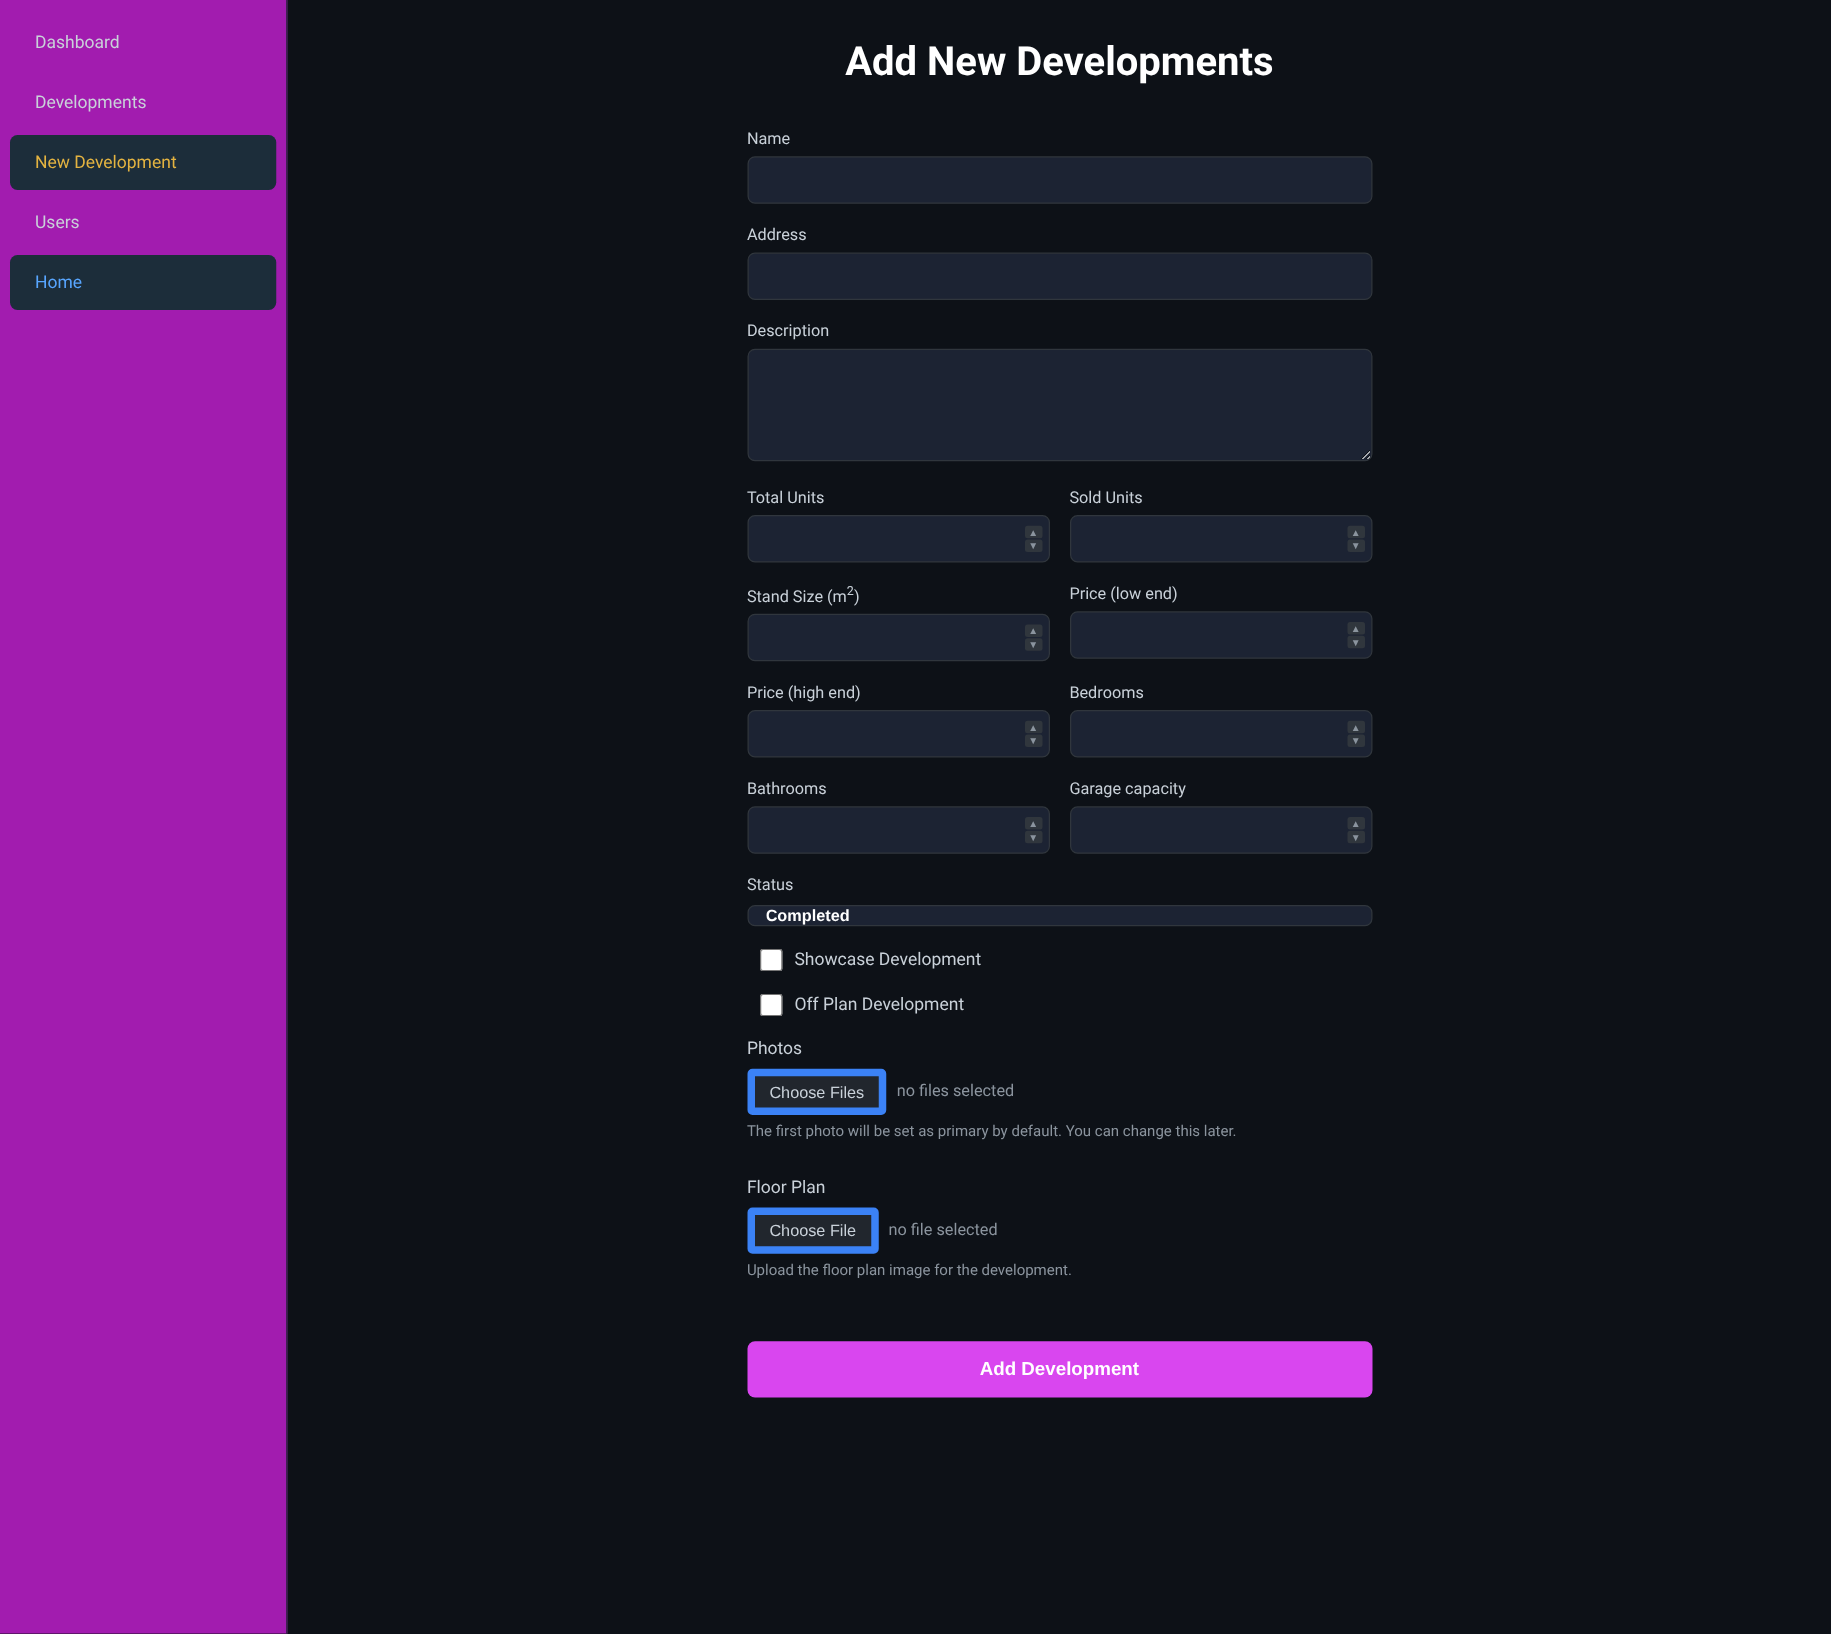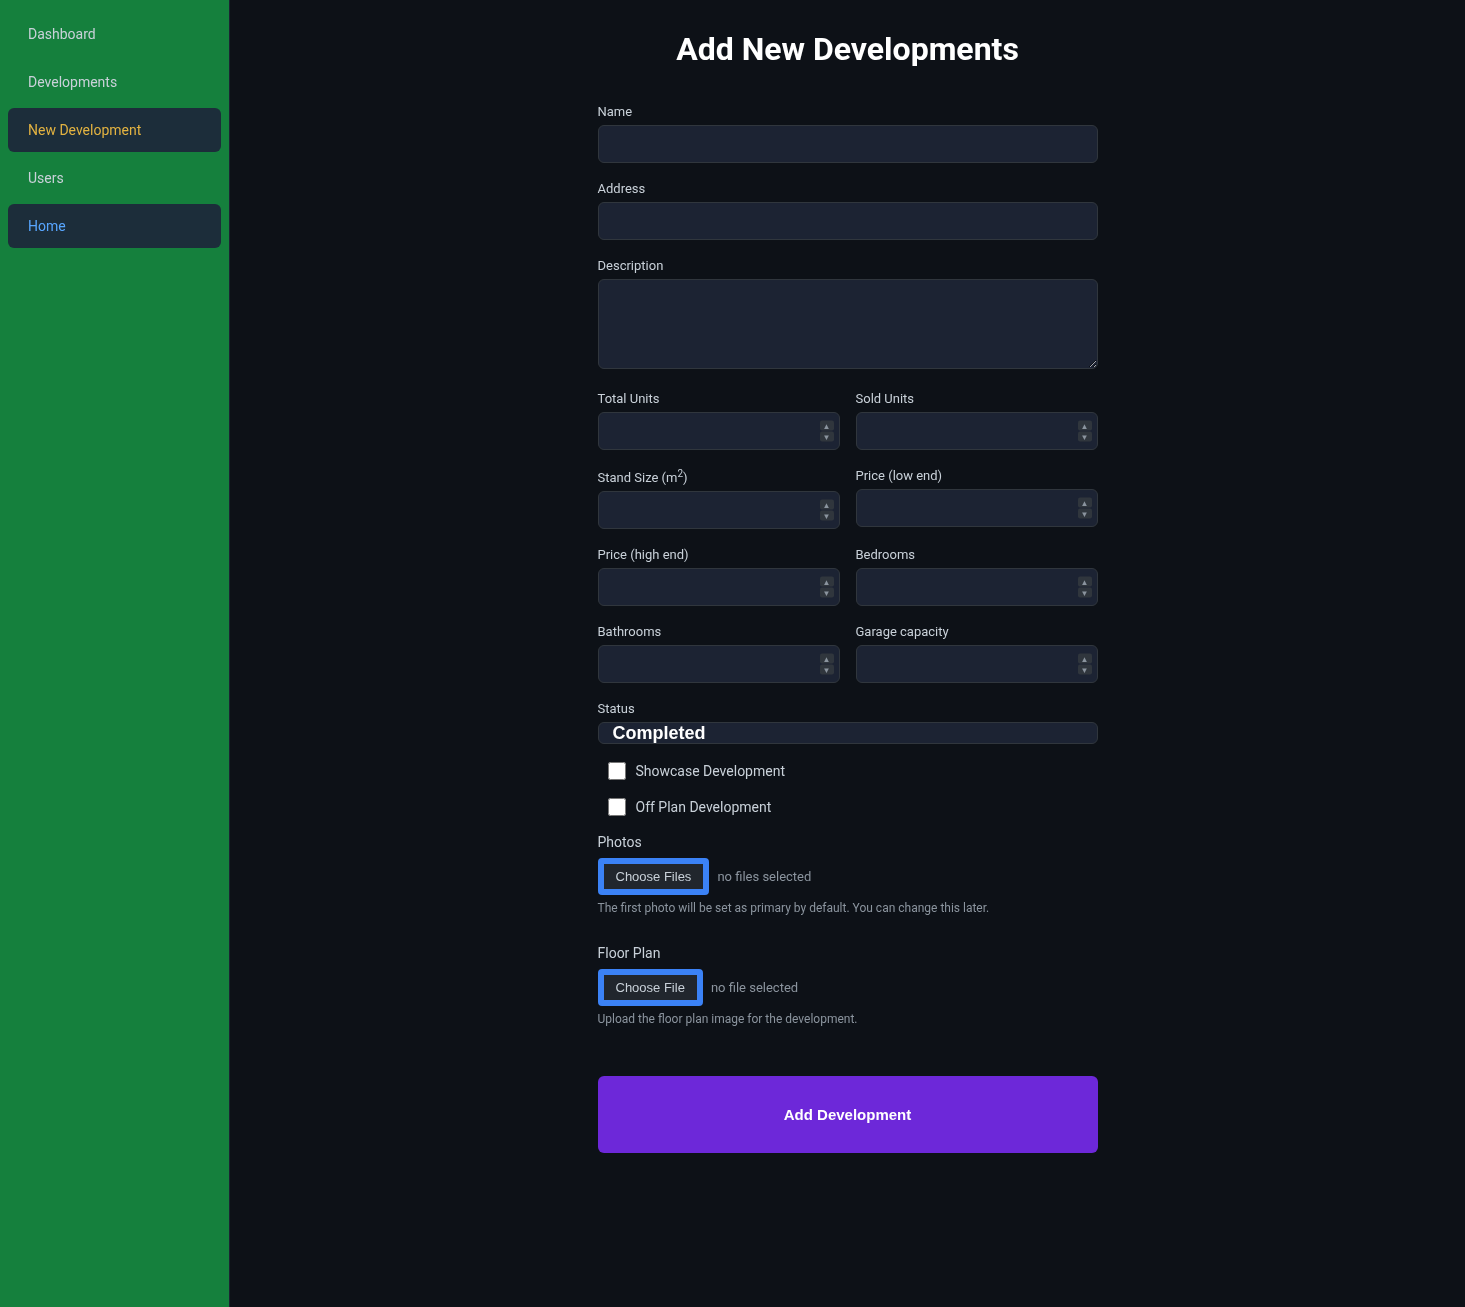--- a/index.html
+++ b/index.html
@@ -8,21 +8,21 @@
       font-family: -apple-system, BlinkMacSystemFont, 'Segoe UI', Roboto, sans-serif;
       background-color: #0d1117;
       color: #e6edf3;
       display: flex;
       min-height: 100vh;
     }
 
     
     .sidebar {
       width: 230px;
-      background-color: #15803d;
+      background-color: #a21caf;
       border-right: 1px solid #1c2333;
       display: flex;
       flex-direction: column;
       padding: 10px 0;
       flex-shrink: 0;
       min-height: 100vh;
     }
 
     .sidebar-item {
       padding: 14px 20px;
@@ -149,21 +149,21 @@
     
     .status-wrapper {
       position: relative;
     }
 
     .status-wrapper select {
       background-color: #1c2333;
       border: 1px solid #30363d;
       border-radius: 6px;
       color: #ffffff;
-      font-size: 18px;
+      font-size: 13px;
       font-weight: 600;
       padding: 0 14px;
       width: 100%;
       outline: none;
       appearance: none;
       cursor: pointer;
     }
 
     
     .checkbox-group {
@@ -225,27 +225,27 @@
 
     .file-hint {
       font-size: 12px;
       color: #8b949e;
       margin-top: 6px;
     }
 
     
     .submit-btn {
       width: 100%;
-      background-color: #6d28d9;
+      background-color: #d946ef;
       border: none;
       border-radius: 6px;
       color: #ffffff;
       font-size: 15px;
       font-weight: 600;
-      padding: 30px;
+      padding: 14px;
       cursor: pointer;
       margin-top: 20px;
       transition: background 0.15s;
     }
 
     sup {
       font-size: 10px;
     }
   </style>
 </head>

